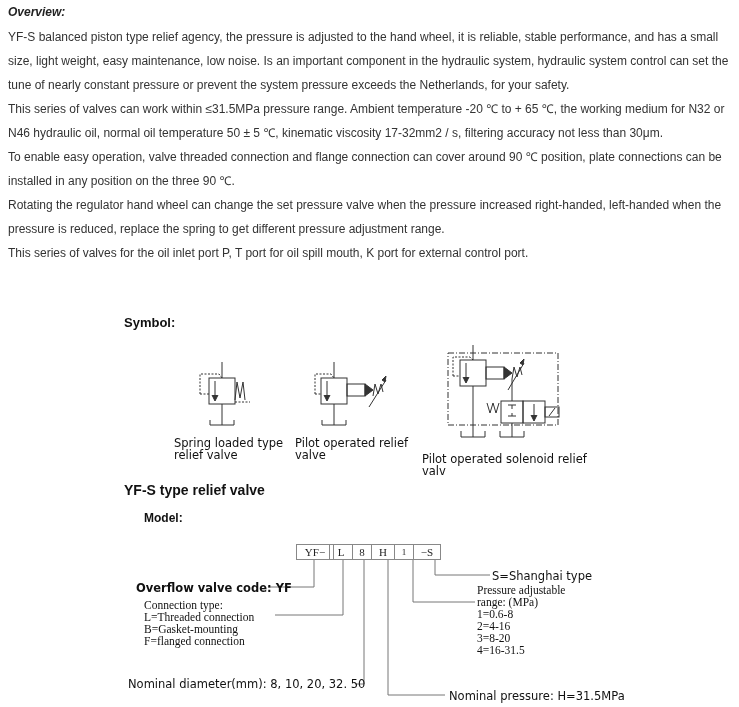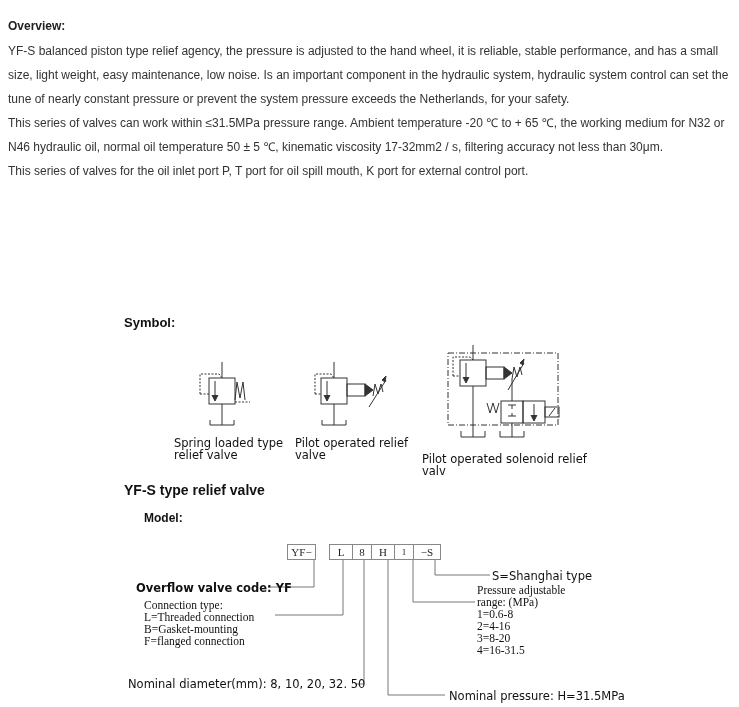--- a/index.html
+++ b/index.html
@@ -1,35 +1,37 @@
 <!DOCTYPE html>
 <html><head>
   <meta charset="utf-8">
   <style>
     html, body { margin: 0; padding: 0; background: #ffffff; }
     body { width: 739px; height: 707px; position: relative; overflow: hidden; color: #222; }
     .overview { position: absolute; left: 8px; top: 0; width: 728px;
       font-family: "Liberation Sans", sans-serif; font-size: 12px; color: #333; }
-    .overview h3 { margin: 18px 0 0 0; font-size: 12px; font-weight: bold; color: #222; line-height: 16px; }
+    .overview h3 { margin: 4px 0 0 0; font-size: 12px; font-weight: bold; color: #222; line-height: 16px; font-style: italic; }
     .overview p { margin: 0; line-height: 24px; }
     .overview .first-line { margin-top: 5px; }
     .heading { position: absolute; font-family: "Liberation Sans", sans-serif; font-weight: bold; color: #111; }
     .sym-label { position: absolute; font-family: "DejaVu Sans", sans-serif; font-size: 11.5px; line-height: 12px; color: #111; }
     .diag-text { position: absolute; font-family: "DejaVu Sans", sans-serif; font-size: 11.5px; line-height: 12px; color: #111; white-space: nowrap; }
     .code-box { position: absolute; top: 544px; height: 16px; border: 1px solid #888; box-sizing: border-box;
       font-family: "Liberation Serif", serif; font-size: 11px; line-height: 14px; text-align: center; color: #222; }
     svg { position: absolute; overflow: visible; }
   </style>
 </head>
 <body>
 
 <div class="overview">
   <h3>Overview:</h3>
   <p class="first-line">YF-S balanced piston type relief agency, the pressure is adjusted to the hand wheel, it is reliable, stable performance, and has a small size, light weight, easy maintenance, low noise. Is an important component in the hydraulic system, hydraulic system control can set the tune of nearly constant pressure or prevent the system pressure exceeds the Netherlands, for your safety.</p>
   <p>This series of valves can work within ≤31.5MPa pressure range. Ambient temperature -20 ℃ to + 65 ℃, the working medium for N32 or N46 hydraulic oil, normal oil temperature 50 ± 5 ℃, kinematic viscosity 17-32mm2 / s, filtering accuracy not less than 30μm.</p>
+  <p>To enable easy operation, valve threaded connection and flange connection can cover around 90 ℃ position, plate connections can be installed in any position on the three 90 ℃.</p>
+  <p>Rotating the regulator hand wheel can change the set pressure valve when the pressure increased right-handed, left-handed when the pressure is reduced, replace the spring to get different pressure adjustment range.</p>
   <p>This series of valves for the oil inlet port P, T port for oil spill mouth, K port for external control port.</p>
 </div>
 
 <div class="heading" style="left:124px; top:315px; font-size:13px;">Symbol:</div>
 
 <svg style="left:195px; top:362px;" width="80" height="75">
   <g fill="none" stroke="#333" stroke-width="1">
     <line x1="27" y1="0" x2="27" y2="16"></line>
     <rect x="14" y="16" width="26" height="26"></rect>
     <line x1="20" y1="19" x2="20" y2="38"></line>
@@ -103,21 +105,21 @@
   <div>valve</div>
 </div>
 <div class="sym-label" style="left:422px; top:437px;margin-top:16px;">
   <div>Pilot operated solenoid relief</div>
   <div>valv</div>
 </div>
 
 <div class="heading" style="left:124px; top:482px; font-size:14px;">YF-S type relief valve</div>
 <div class="heading" style="left:144px; top:511px; font-size:12px;">Model:</div>
 
-<div class="code-box" style="left:287px; width:29px;">YF−</div>
+<div class="code-box" style="left:296px; width:38px;">YF−</div>
 <div class="code-box" style="left:329px; width:24px;">L</div>
 <div class="code-box" style="left:352px; width:20px;">8</div>
 <div class="code-box" style="left:371px; width:24px;">H</div>
 <div class="code-box" style="left:394px; width:20px; font-size:9px;">1</div>
 <div class="code-box" style="left:413px; width:28px;">−S</div>
 
 <svg style="left:0; top:0;" width="739" height="707">
   <g fill="none" stroke="#777" stroke-width="1">
     <path d="M314,560 L314,587 L268,587"></path>
     <path d="M343,560 L343,615 L275,615"></path>

